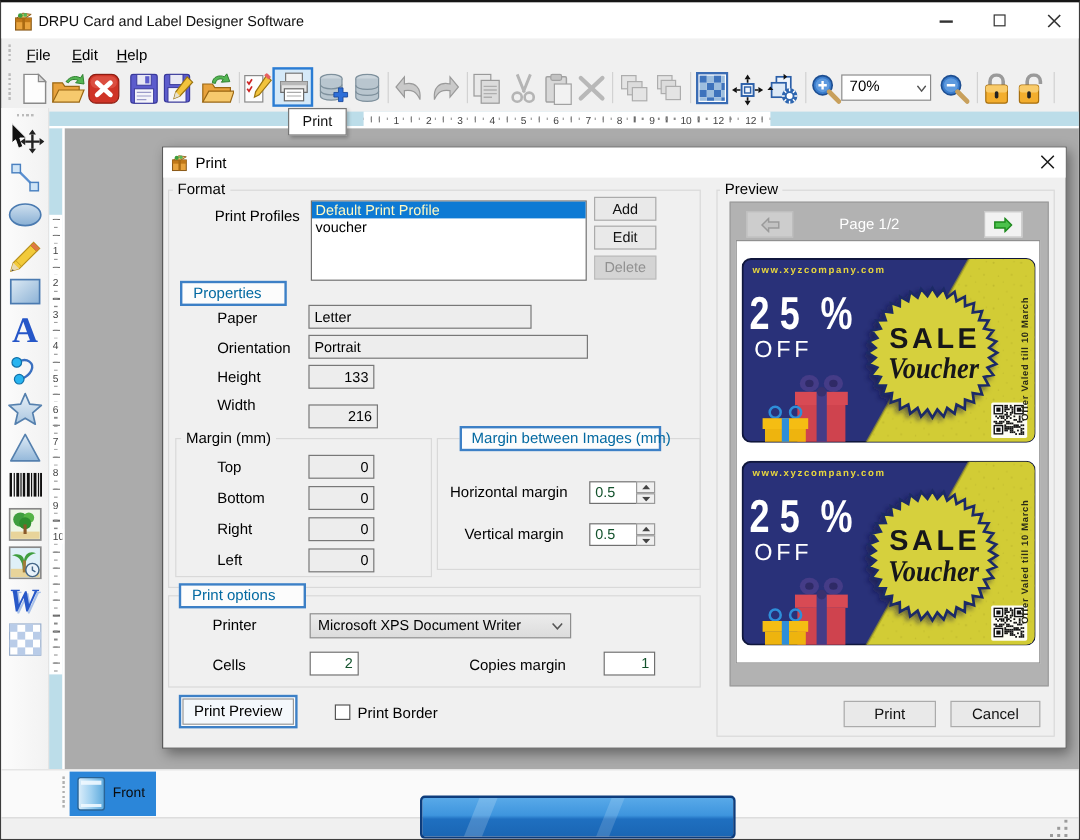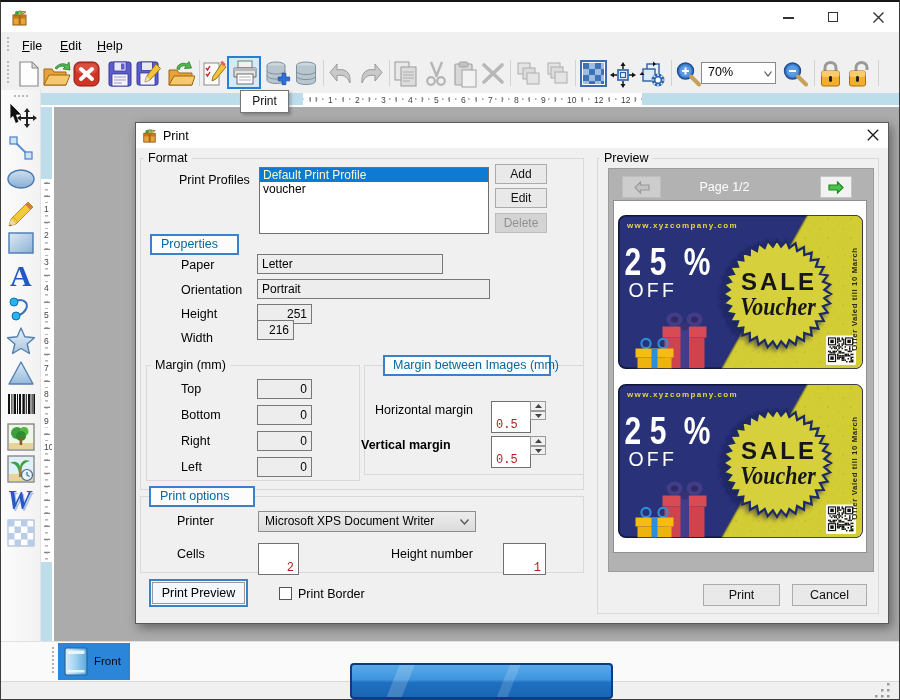--- a/index.html
+++ b/index.html
@@ -1,39 +1,40 @@
 <!DOCTYPE html>
 <html><head><meta charset="utf-8">
 <style>
 *{margin:0;padding:0;box-sizing:border-box;}
 body{width:900px;height:700px;overflow:hidden;font-family:"Liberation Sans",sans-serif;}
 #win{position:relative;width:900px;height:700px;background:#f0f0f0;border:1px solid #3c3c3c;border-top:2px solid #161616;overflow:hidden;}
 .abs{position:absolute;}
 .lbl{position:absolute;font-size:12.5px;color:#000;white-space:nowrap;}
 .tb{position:absolute;background:#ededed;border:1px solid #787878;font-size:12px;color:#000;line-height:18px;padding:0 4px;white-space:nowrap;overflow:hidden;}
-.tbw{position:absolute;background:#fff;border:1px solid #707070;font-size:12px;color:#b91c1c;line-height:17px;padding:15px 4px;font-family:Liberation Mono, monospace;}
+.tbw{position:absolute;background:#fff;border:1px solid #707070;font-size:12px;color:#14532d;line-height:17px;padding:0 4px;}
 .btn{position:absolute;background:#e9e9e9;border:1px solid #ababab;font-size:12px;color:#111;text-align:center;}
 .grp{position:absolute;border:1px solid #d9d9d9;}
 .glbl{position:absolute;background:#f0f0f0;font-size:12.5px;color:#000;padding:0 4px;white-space:nowrap;}
 .ann{position:absolute;border:2px solid #3d80c6;background:#fcfcfc;font-size:12.5px;color:#0369a1;white-space:nowrap;}
 .sep{position:absolute;width:1px;background:#d2d2d2;top:58px;height:26px;}
 .ticon{position:absolute;top:59px;}
 .num{position:absolute;font-size:8.5px;color:#444;background:#fff;padding:0 2px;line-height:12px;}
 </style></head><body>
 <div id="win">
 
 <div class="abs" style="left:0;top:0;width:898px;height:30px;background:#fff;"></div>
 <svg class="abs" style="left:10px;top:7px;" width="17" height="17" viewBox="0 0 17 17">
  <rect x="2" y="6" width="13" height="10" fill="#e8a33d" stroke="#8a5a1a" stroke-width="1"></rect>
  <rect x="2" y="6" width="13" height="3.5" fill="#c07818"></rect>
  <path d="M3 6 L8 2 L15 3 L10 6 Z" fill="#f4c46a" stroke="#8a5a1a" stroke-width="0.8"></path>
  <circle cx="6" cy="4" r="2" fill="#3f9e3f"></circle>
       <circle cx="10" cy="3.4" r="1.6" fill="#57b557"></circle>
  <rect x="7.6" y="6" width="2.2" height="10" fill="#a96a12"></rect>
 </svg>
+<div class="abs" style="left:31px;top:8.5px;font-size:12px;color:#111;">DRPU Card and Label Designer Software</div>
 <div class="abs" style="left:782px;top:15px;width:11px;height:1.5px;background:#333;"></div>
 <div class="abs" style="left:827px;top:10px;width:10px;height:10px;border:1.4px solid #333;"></div>
 <svg class="abs" style="left:871px;top:9px;" width="13" height="13" viewBox="0 0 13 13">
       <path d="M1.5 1.5 L11.5 11.5 M11.5 1.5 L1.5 11.5" stroke="#333" stroke-width="1.4"></path>
     </svg>
 
 <div class="abs" style="left:6px;top:35px;width:2px;height:16px;background:repeating-linear-gradient(#bbb 0 2px,transparent 2px 4px);"></div>
 <div class="abs" style="left:21px;top:37px;font-size:12.5px;"><u>F</u>ile</div>
 <div class="abs" style="left:59px;top:37px;font-size:12.5px;"><u>E</u>dit</div>
 <div class="abs" style="left:96px;top:37px;font-size:12.5px;"><u>H</u>elp</div>
@@ -453,23 +454,23 @@
 <div class="btn" style="left:494px;top:162px;width:52px;height:20px;line-height:18px;">Add</div>
 <div class="btn" style="left:494px;top:186px;width:52px;height:20px;line-height:18px;">Edit</div>
 <div class="btn" style="left:494px;top:211px;width:52px;height:20px;line-height:18px;background:#d4d4d4;border-color:#bcbcbc;color:#919191;">Delete</div>
 
 <div class="ann" style="left:149px;top:232px;width:89px;height:21px;line-height:17px;padding-left:9px;">Properties</div>
 <div class="lbl" style="left:180px;top:256px;">Paper</div>
 <div class="tb" style="left:256px;top:252px;width:186px;height:20px;">Letter</div>
 <div class="lbl" style="left:180px;top:281px;">Orientation</div>
 <div class="tb" style="left:256px;top:277px;width:233px;height:20px;">Portrait</div>
 <div class="lbl" style="left:180px;top:305px;">Height</div>
-<div class="tb" style="left:256px;top:302px;width:55px;height:20px;text-align:right;">251</div>
+<div class="tb" style="left:256px;top:302px;width:55px;height:20px;text-align:right;">133</div>
 <div class="lbl" style="left:180px;top:329px;">Width</div>
-<div class="tb" style="left:256px;top:318px;width:37px;height:20px;text-align:right;">216</div>
+<div class="tb" style="left:256px;top:335px;width:58px;height:20px;text-align:right;">216</div>
 
 <div class="grp" style="left:145px;top:363px;width:214px;height:116px;"></div>
 <div class="glbl" style="left:150px;top:356px;">Margin (mm)</div>
 <div class="lbl" style="left:180px;top:380px;">Top</div>
 <div class="tb" style="left:256px;top:377px;width:55px;height:20px;text-align:right;">0</div>
 <div class="lbl" style="left:180px;top:406px;">Bottom</div>
 <div class="tb" style="left:256px;top:403px;width:55px;height:20px;text-align:right;">0</div>
 <div class="lbl" style="left:180px;top:432px;">Right</div>
 <div class="tb" style="left:256px;top:429px;width:55px;height:20px;text-align:right;">0</div>
 <div class="lbl" style="left:180px;top:458px;">Left</div>
@@ -482,21 +483,21 @@
 <div class="abs" style="left:529px;top:399px;width:16px;height:19px;">
  <div style="position:absolute;left:0;top:0;width:16px;height:9.5px;background:#f0f0f0;border:1px solid #9a9a9a;"></div>
  <div style="position:absolute;left:0;top:9.5px;width:16px;height:9.5px;background:#f0f0f0;border:1px solid #9a9a9a;"></div>
  <svg style="position:absolute;left:4.5px;top:3px;" width="7" height="4" viewBox="0 0 7 4">
           <path d="M0 4 L3.5 0 L7 4 Z" fill="#444"></path>
         </svg>
  <svg style="position:absolute;left:4.5px;top:12.5px;" width="7" height="4" viewBox="0 0 7 4">
           <path d="M0 0 L3.5 4 L7 0 Z" fill="#444"></path>
         </svg>
 </div>
-<div class="lbl" style="left:360px;top:436px;font-weight:bold;">Vertical margin</div>
+<div class="lbl" style="left:386px;top:436px;">Vertical margin</div>
 <div class="tbw" style="left:490px;top:434px;width:40px;height:19px;">0.5</div>
 <div class="abs" style="left:529px;top:434px;width:16px;height:19px;">
  <div style="position:absolute;left:0;top:0;width:16px;height:9.5px;background:#f0f0f0;border:1px solid #9a9a9a;"></div>
  <div style="position:absolute;left:0;top:9.5px;width:16px;height:9.5px;background:#f0f0f0;border:1px solid #9a9a9a;"></div>
  <svg style="position:absolute;left:4.5px;top:3px;" width="7" height="4" viewBox="0 0 7 4">
           <path d="M0 4 L3.5 0 L7 4 Z" fill="#444"></path>
         </svg>
  <svg style="position:absolute;left:4.5px;top:12.5px;" width="7" height="4" viewBox="0 0 7 4">
           <path d="M0 0 L3.5 4 L7 0 Z" fill="#444"></path>
         </svg>
@@ -506,21 +507,21 @@
 <div class="ann" style="left:148px;top:484px;width:106px;height:21px;line-height:17px;padding-left:9px;">Print options</div>
 <div class="lbl" style="left:176px;top:512px;">Printer</div>
 <div class="abs" style="left:257px;top:509px;width:218px;height:21px;background:linear-gradient(#ececec,#dcdcdc);border:1px solid #8e8e8e;">
  <div style="position:absolute;left:6px;top:2px;font-size:12px;color:#000;">Microsoft XPS Document Writer</div>
  <svg style="position:absolute;right:6px;top:7px;" width="9" height="6" viewBox="0 0 9 6">
           <path d="M0.5 0.5 L4.5 5 L8.5 0.5" fill="none" stroke="#555" stroke-width="1.3"></path>
         </svg>
 </div>
 <div class="lbl" style="left:176px;top:545px;">Cells</div>
 <div class="tbw" style="left:257px;top:541px;width:41px;height:20px;text-align:right;line-height:18px;">2</div>
-<div class="lbl" style="left:390px;top:545px;">Height number</div>
+<div class="lbl" style="left:390px;top:545px;">Copies margin</div>
 <div class="tbw" style="left:502px;top:541px;width:43px;height:20px;text-align:right;line-height:18px;">1</div>
 
 <div class="ann" style="left:148px;top:577px;width:99px;height:28px;"></div>
 <div class="abs" style="left:151px;top:580px;width:93px;height:22px;background:#f4f8fc;border:1px solid #999;font-size:12.5px;text-align:center;line-height:20px;">Print Preview</div>
 <div class="abs" style="left:278px;top:585px;width:13px;height:13px;background:#fff;border:1px solid #555;"></div>
 <div class="lbl" style="left:297px;top:585px;">Print Border</div>
 
 <div class="btn" style="left:702px;top:582px;width:77px;height:22px;line-height:20px;font-size:12.5px;">Print</div>
 <div class="btn" style="left:791px;top:582px;width:75px;height:22px;line-height:20px;font-size:12.5px;">Cancel</div>
 </div>

